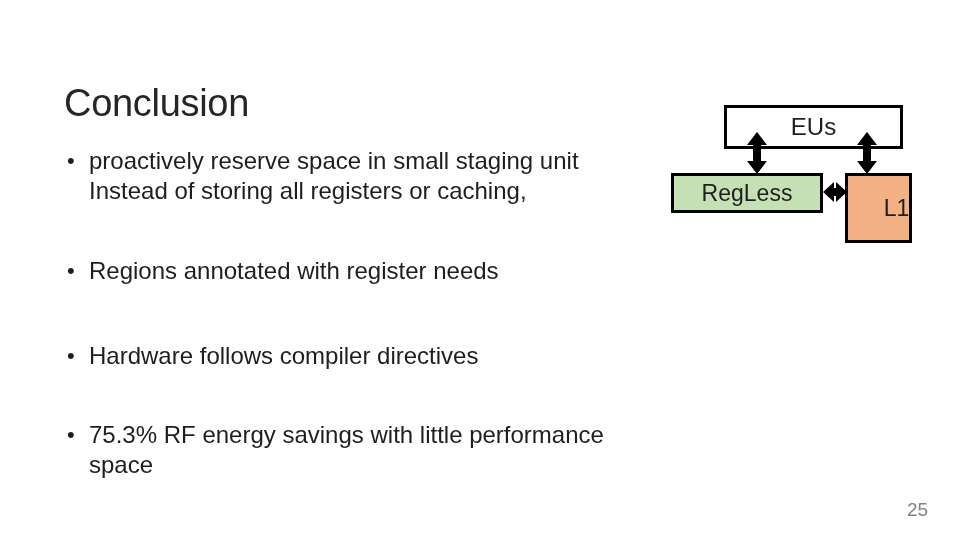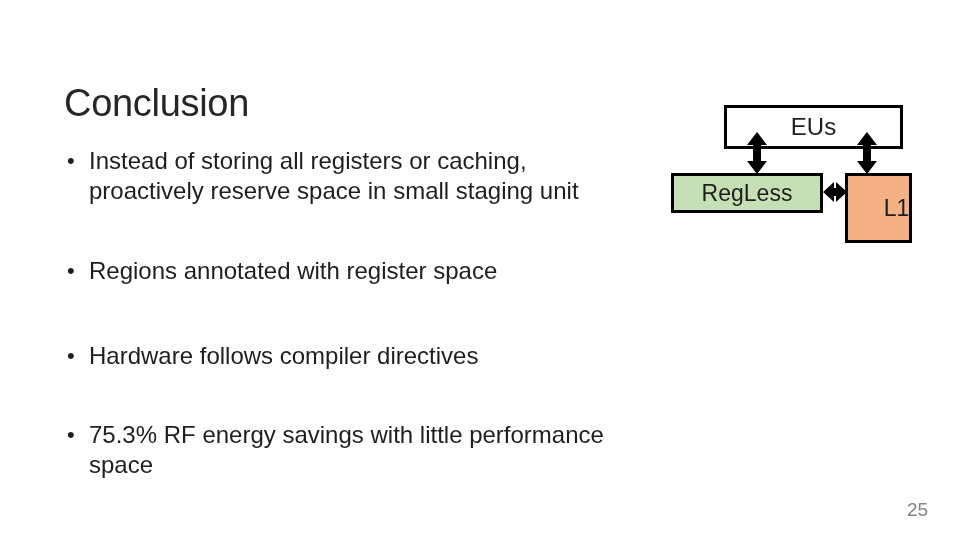--- a/index.html
+++ b/index.html
@@ -45,27 +45,27 @@
 </style>
 </head>
 <body>
 
 <div class="slide">
 
   <h1 class="slide-title">Conclusion</h1>
 
   <div class="bullet b1">
     <span class="marker">•</span>
+    <span class="line">proactively reserve space in small staging unit</span>
     <span class="line">Instead of storing all registers or caching,</span>
-    <span class="line">proactively reserve space in small staging unit</span>
   </div>
 
   <div class="bullet b2">
     <span class="marker">•</span>
-    <span class="line">Regions annotated with register space</span>
+    <span class="line">Regions annotated with register needs</span>
   </div>
 
   <div class="bullet b3">
     <span class="marker">•</span>
     <span class="line">Hardware follows compiler directives</span>
   </div>
 
   <div class="bullet b4">
     <span class="marker">•</span>
     <span class="line">75.3% RF energy savings with little performance</span>

